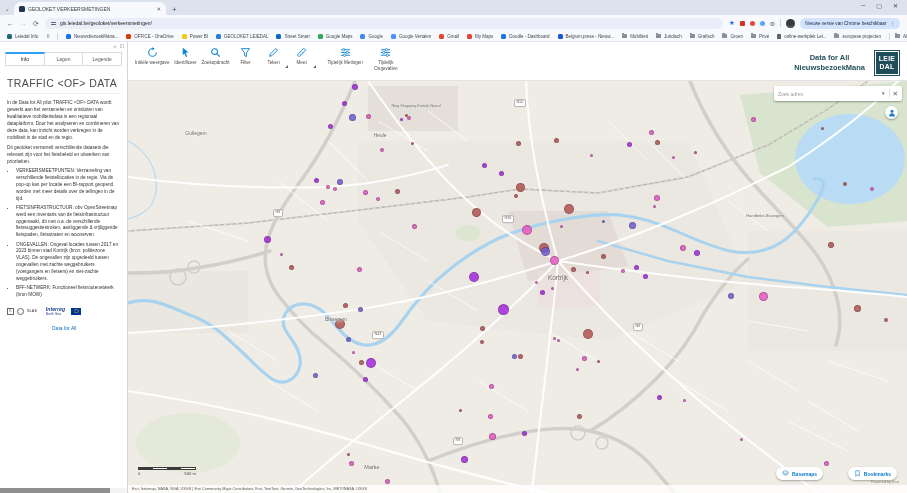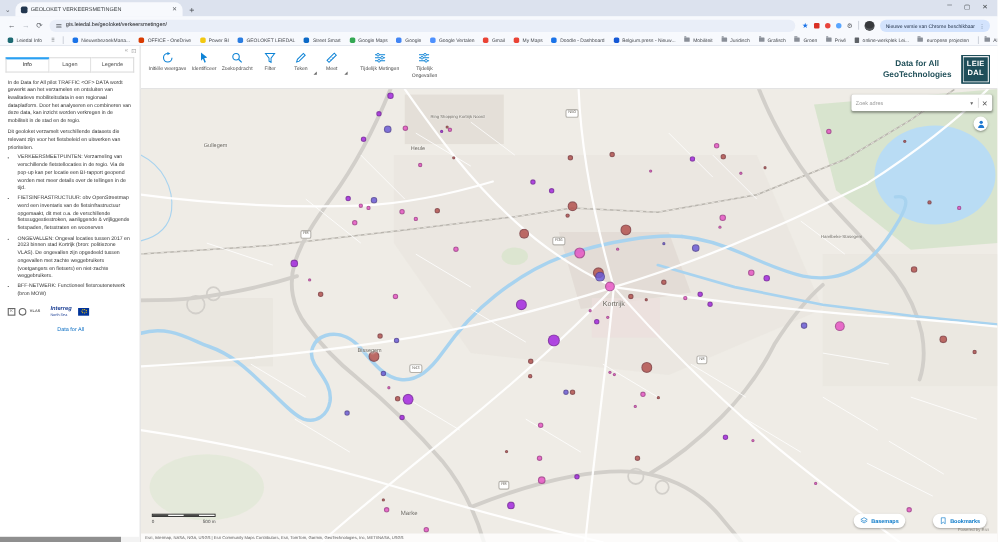--- a/index.html
+++ b/index.html
@@ -259,20 +259,21 @@
       <div class="panel-icons">
         <span>«</span>
         <span>⊡</span>
       </div>
       <div class="sb-tabs">
         <div class="sb-tab active">Info</div>
         <div class="sb-tab">Lagen</div>
         <div class="sb-tab">Legende</div>
       </div>
       <div class="sb-content">
+        <div class="sb-title">TRAFFIC &lt;OF&gt; DATA</div>
         <p class="sb-p">In de Data for All pilot TRAFFIC &lt;OF&gt; DATA wordt gewerkt aan het verzamelen en ontsluiten van kwalitatieve mobiliteitsdata in een regionaal dataplatform. Door het analyseren en combineren van deze data, kan inzicht worden verkregen in de mobiliteit in de stad en de regio.</p>
         <p class="sb-p">Dit geoloket verzamelt verschillende datasets die relevant zijn voor het fietsbeleid en uitwerken van prioriteiten.</p>
         <ul class="sb-list" id="bullet-list">
             <li>VERKEERSMEETPUNTEN: Verzameling van verschillende fietstellocaties in de regio. Via de pop-up kan per locatie een BI-rapport geopend worden met meer details over de tellingen in de tijd.</li>
             <li>FIETSINFRASTRUCTUUR: obv OpenStreetmap werd een inventaris van de fietsinfrastructuur opgemaakt, dit met o.a. de verschillende fietssuggestiestroken, aanliggende &amp; vrijliggende fietspaden, fietsstraten en woonerven</li>
             <li>ONGEVALLEN: Ongeval locaties tussen 2017 en 2023 binnen stad Kortrijk (bron: politiezone VLAS). De ongevallen zijn opgedeeld tussen ongevallen met zachte weggebruikers (voetgangers en fietsers) en niet-zachte weggebruikers.</li>
             <li>BFF-NETWERK: Functioneel fietsroutenetwerk (bron MOW)</li>
           </ul>
         <div class="logos">
           <span class="pmark">K</span>
@@ -361,21 +362,21 @@
               <g fill="#fff" stroke="#0d83d6" stroke-width=".9">
                 <circle cx="7" cy="3" r="1.3"></circle>
                 <circle cx="4" cy="6" r="1.3"></circle>
                 <circle cx="8" cy="9" r="1.3"></circle>
               </g>
             </svg>
           <span>Tijdelijk Ongevallen</span>
         </div>
         <div class="app-title">
           <div>Data for All</div>
-          <div>GeoTechnologies</div>
+          <div>NieuwsbezoekMana</div>
         </div>
         <div class="leiedal-logo">
           <span>LEIE</span>
           <span>DAL</span>
         </div>
       </div>
 
       <div class="map">
         <svg class="base" viewBox="0 0 779 412">
           <rect x="0" y="0" width="779" height="412" fill="#efece6"></rect>

